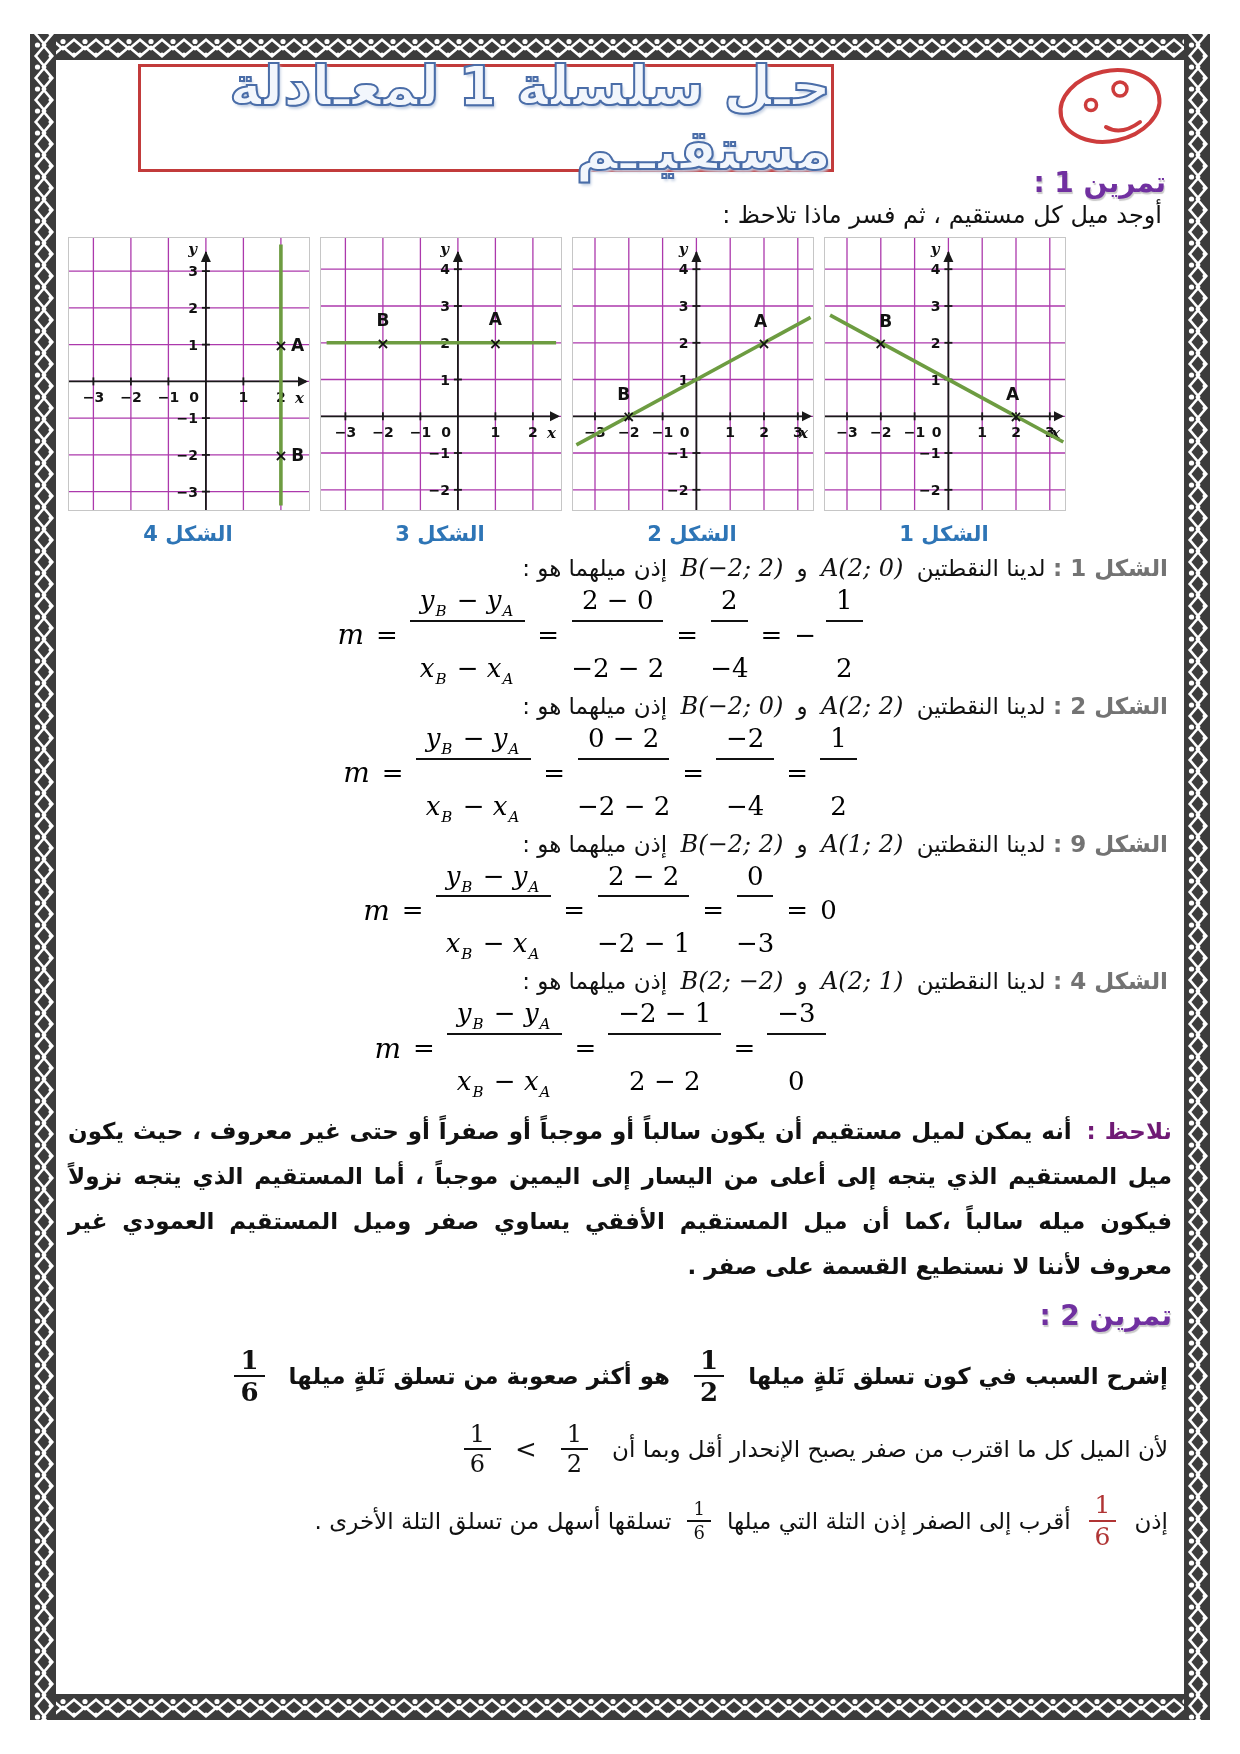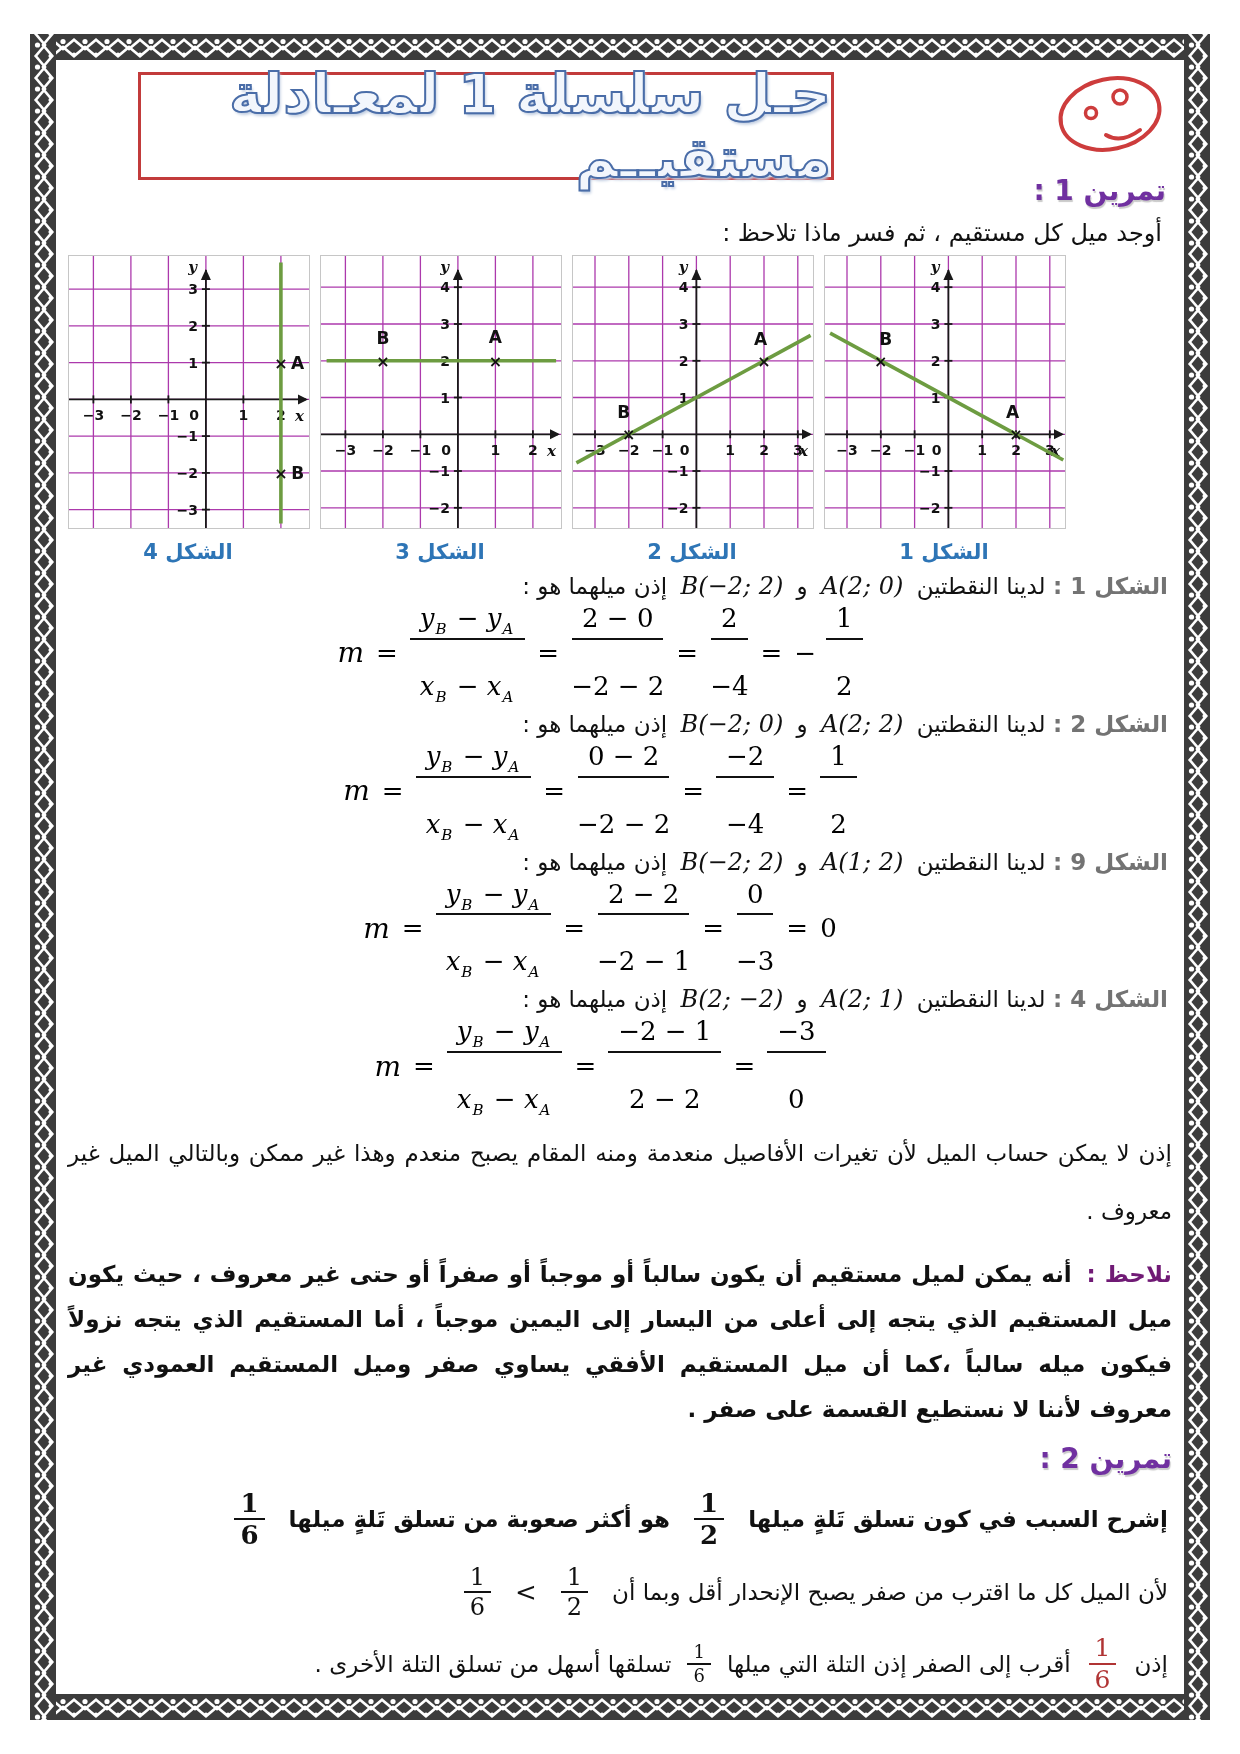--- a/index.html
+++ b/index.html
@@ -1,32 +1,32 @@
 <!DOCTYPE html>
 <html><head>
 <meta charset="utf-8">
 <style>
   html,body{margin:0;padding:0;background:#fff;}
   .page{position:relative;width:1240px;height:1754px;background:#fff;overflow:hidden;
         font-family:"DejaVu Sans","Liberation Sans",sans-serif;color:#111;}
   .bf{position:absolute;}
-  .inner{position:absolute;left:68px;top:72px;width:1104px;}
+  .inner{position:absolute;left:68px;top:64px;width:1104px;}
 
   
   .top-row{display:flex;align-items:flex-start;}
   .title-box{border:3px solid #c23b3b;width:690px;height:102px;margin-left:70px;
              display:flex;align-items:center;justify-content:center;background:#fff;}
   .title-text{direction:rtl;font-size:55px;font-weight:bold;letter-spacing:1px;
               color:#f2f6fc;-webkit-text-stroke:2px #4a6da8;
               text-shadow:1px 1px 0 #9db4d6,2px 3px 3px #c3cfe2;}
   .right-col{margin-left:auto;display:flex;flex-direction:column;align-items:flex-end;
              padding-right:6px;gap:18px;}
   .ex-heading{direction:rtl;font-size:28px;font-weight:bold;color:#7030A0;
               text-shadow:1px 2px 1px #c9c9c9;}
-  .prompt{direction:rtl;text-align:right;font-size:24px;margin:12px 10px 8px 0;}
+  .prompt{direction:rtl;text-align:right;font-size:24px;margin:2px 10px 8px 0;}
 
   
   .figs-row{display:flex;gap:12px;margin-top:4px;}
   .figbox{width:240px;}
   .graph svg{border:1px solid #c6c6c6;background:#fff;display:block;}
   .figcap{text-align:center;color:#2E75B6;font-weight:bold;font-size:21px;margin-top:11px;direction:rtl;}
 
   
   .sol{margin-top:8px;}
   .sol-head{direction:rtl;text-align:right;font-size:23px;padding-right:4px;}
@@ -478,21 +478,20 @@
               </span>
               <span class="op">=</span>
               <span class="fr">
                 <span class="n">−3</span>
                 <span class="d">0</span>
               </span>
             </span></span>
         </div>
     </div>
 
-    <div class="para">إذن لا يمكن حساب الميل لأن تغيرات الأفاصيل منعدمة ومنه المقام يصبح منعدم وهذا غير ممكن وبالتالي الميل غير معروف .</div>
 
     <div class="note">
       <span class="nlbl">نلاحظ :</span>
       <span>أنه يمكن لميل مستقيم أن يكون سالباً أو موجباً أو صفراً أو حتى غير معروف ، حيث يكون ميل المستقيم الذي يتجه إلى أعلى من اليسار إلى اليمين موجباً ، أما المستقيم الذي يتجه نزولاً فيكون ميله سالباً ،كما أن ميل المستقيم الأفقي يساوي صفر وميل المستقيم العمودي غير معروف لأننا لا نستطيع القسمة على صفر .</span>
     </div>
 
     <div class="ex-heading ex2">تمرين 2 :</div>
 
     <div class="ex2-line stmt">
       <span>إشرح السبب في كون تسلق تَلةٍ ميلها</span>

